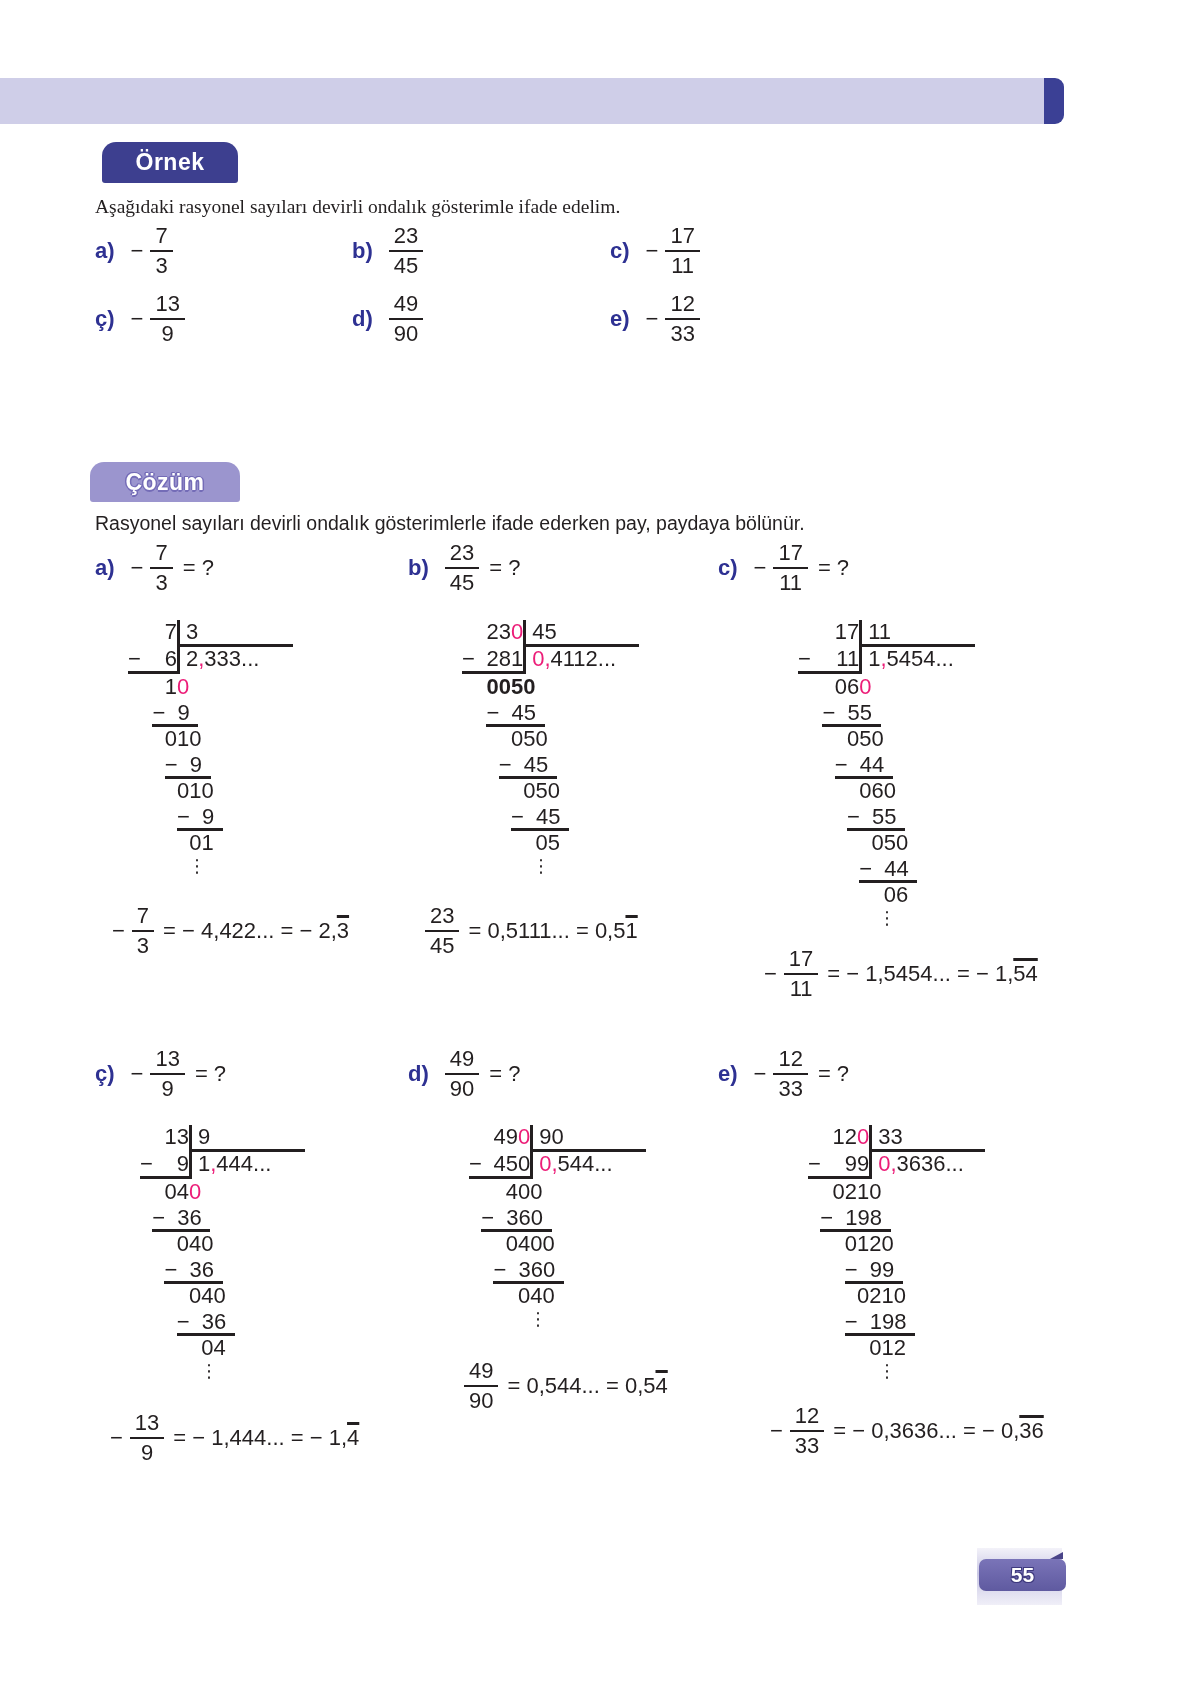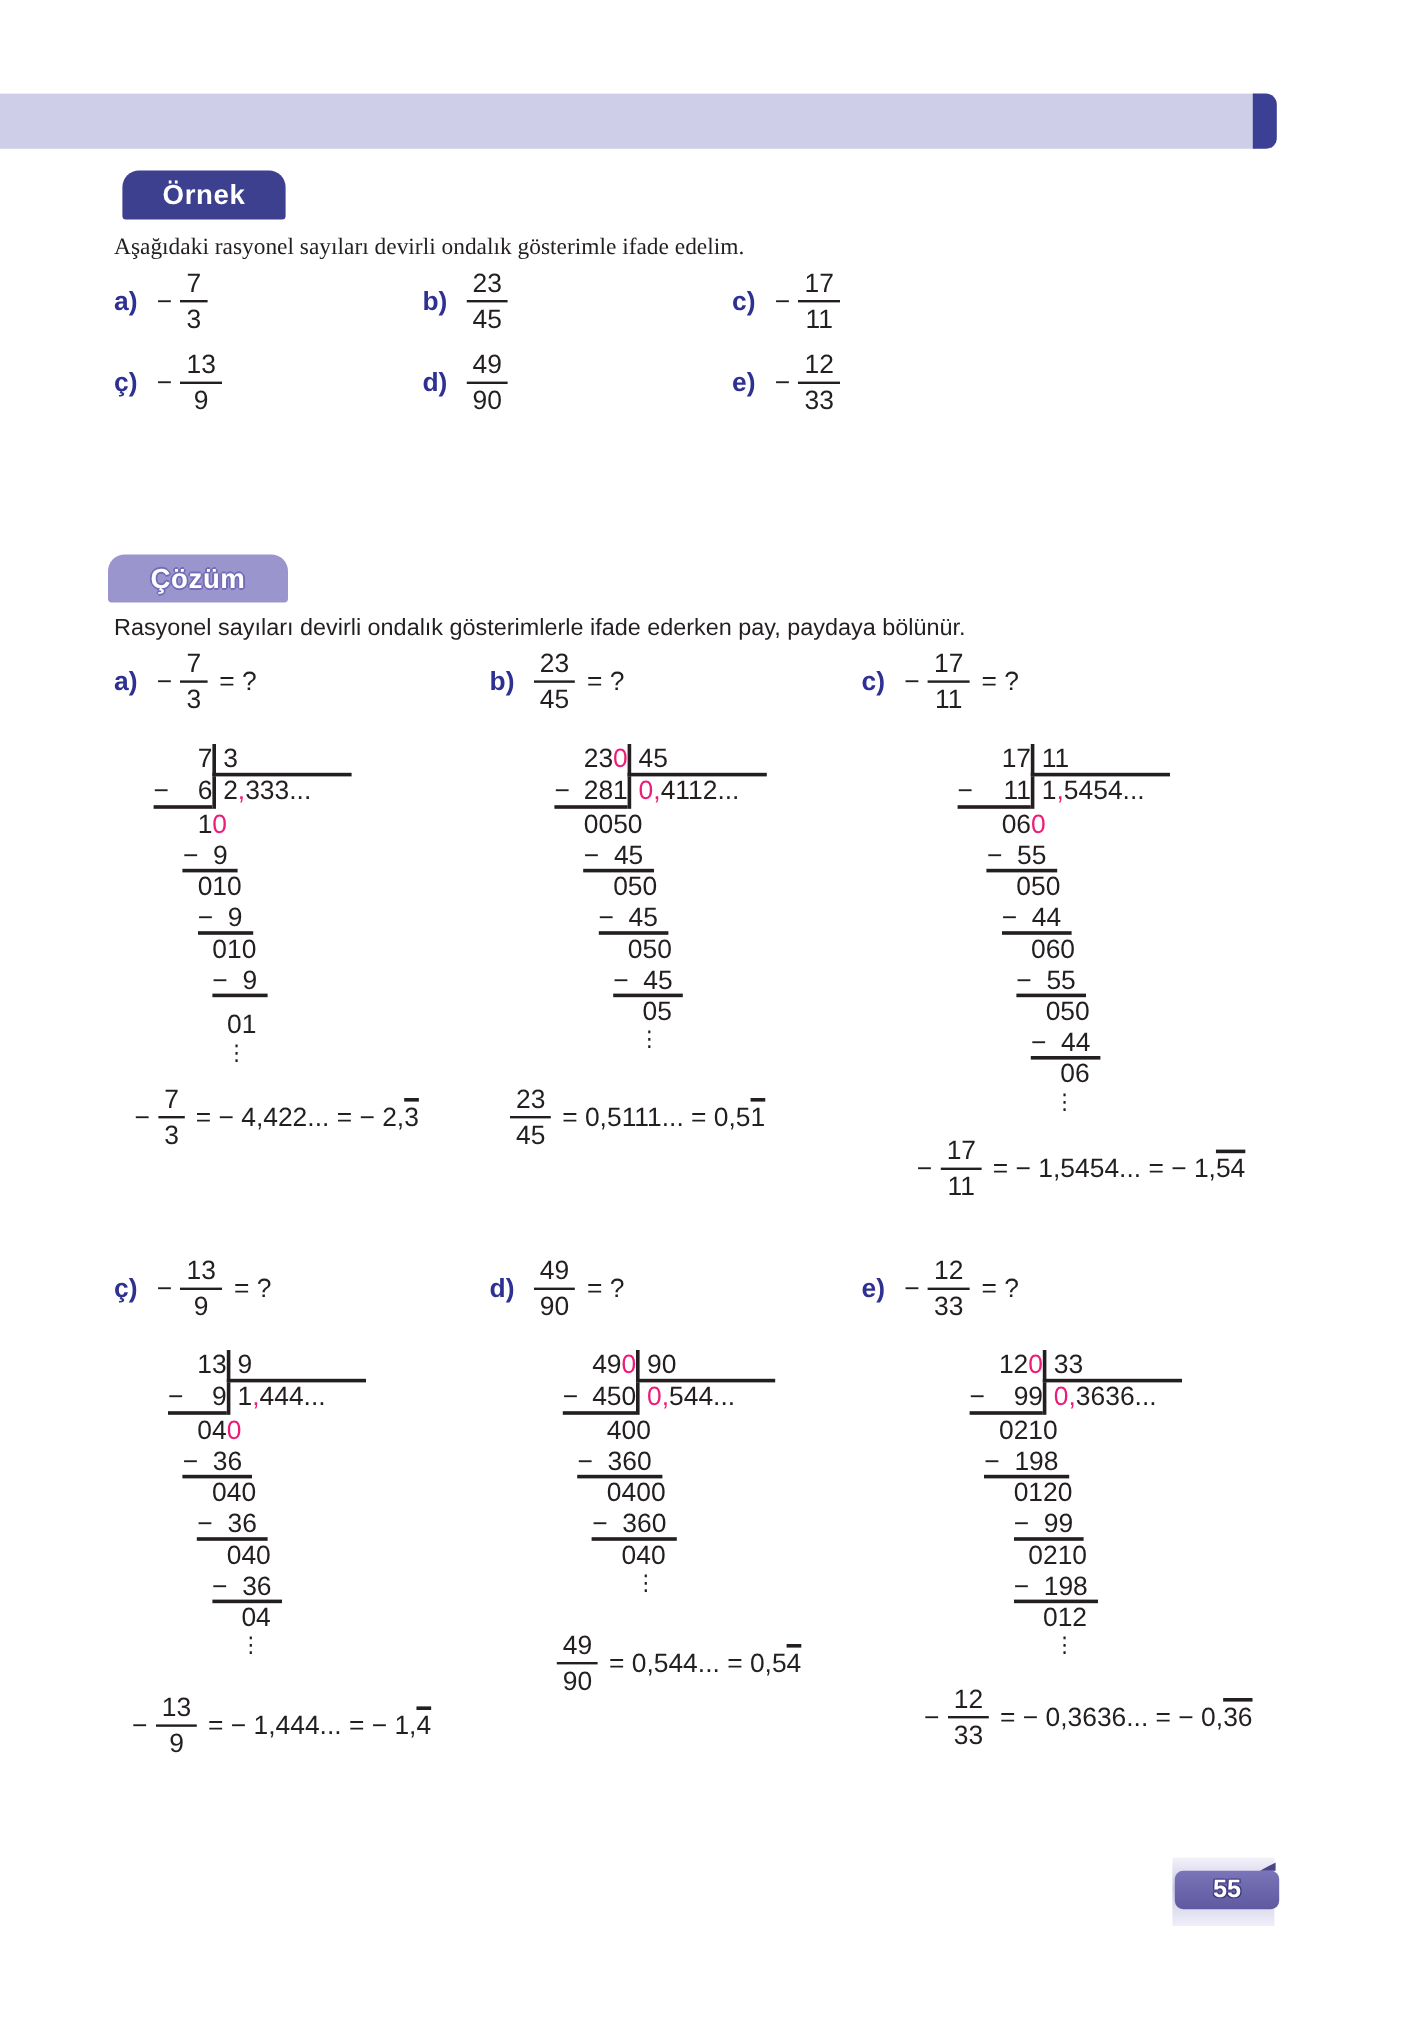--- a/index.html
+++ b/index.html
@@ -156,21 +156,21 @@
           <span><span>6</span></span>
         </span>
         <span class="rcell"><span>2</span><span class="pink">,</span><span>333...</span></span>
       </div>
       <div class="brow" style="margin-left: 3ch;"><span>1</span><span class="pink">0</span></div>
       <div class="brow" style="margin-left: 2ch;"><span class="u"><span>−</span><span class="g1"></span><span>9</span><span class="g07"></span></span></div>
       <div class="brow" style="margin-left: 3ch;"><span>010</span></div>
       <div class="brow" style="margin-left: 3ch;"><span class="u"><span>−</span><span class="g1"></span><span>9</span><span class="g07"></span></span></div>
       <div class="brow" style="margin-left: 4ch;"><span>010</span></div>
       <div class="brow" style="margin-left: 4ch;"><span class="u"><span>−</span><span class="g1"></span><span>9</span><span class="g07"></span></span></div>
-      <div class="brow" style="margin-left: 5ch; margin-top: 11px;"><span>01</span></div>
+      <div class="brow" style="margin-left: 5ch;"><span>01</span></div>
       <div class="brow dots" style="margin-left: 6ch;">⋮</div>
     </div>
     <div class="result" style="left: 112px; top: 905px;">
       <span class="neg">−</span>
       <span class="frac">
         <span class="num">7</span>
         <span class="den">3</span>
       </span>
       <span class="mid">= − 4,422... = − 2,</span>
       <span class="over">3</span>
@@ -191,21 +191,21 @@
         </span>
         <span class="rcell h1">45</span>
       </div>
       <div class="drow">
         <span class="lcell h2" style="width: 5ch;">
           <span>−</span>
           <span><span>281</span></span>
         </span>
         <span class="rcell"><span class="pink">0,</span><span>4112...</span></span>
       </div>
-      <div class="brow" style="margin-left: 2ch;"><span>0050</span></div>
+      <div class="brow" style="margin-left: 2ch; font-weight: bold;"><span>0050</span></div>
       <div class="brow" style="margin-left: 2ch;"><span class="u"><span>−</span><span class="g1"></span><span>45</span><span class="g07"></span></span></div>
       <div class="brow" style="margin-left: 4ch;"><span>050</span></div>
       <div class="brow" style="margin-left: 3ch;"><span class="u"><span>−</span><span class="g1"></span><span>45</span><span class="g07"></span></span></div>
       <div class="brow" style="margin-left: 5ch;"><span>050</span></div>
       <div class="brow" style="margin-left: 4ch;"><span class="u"><span>−</span><span class="g1"></span><span>45</span><span class="g07"></span></span></div>
       <div class="brow" style="margin-left: 6ch;"><span>05</span></div>
       <div class="brow dots" style="margin-left: 7ch;">⋮</div>
     </div>
     <div class="result" style="left: 425px; top: 905px;">
       <span class="frac">

